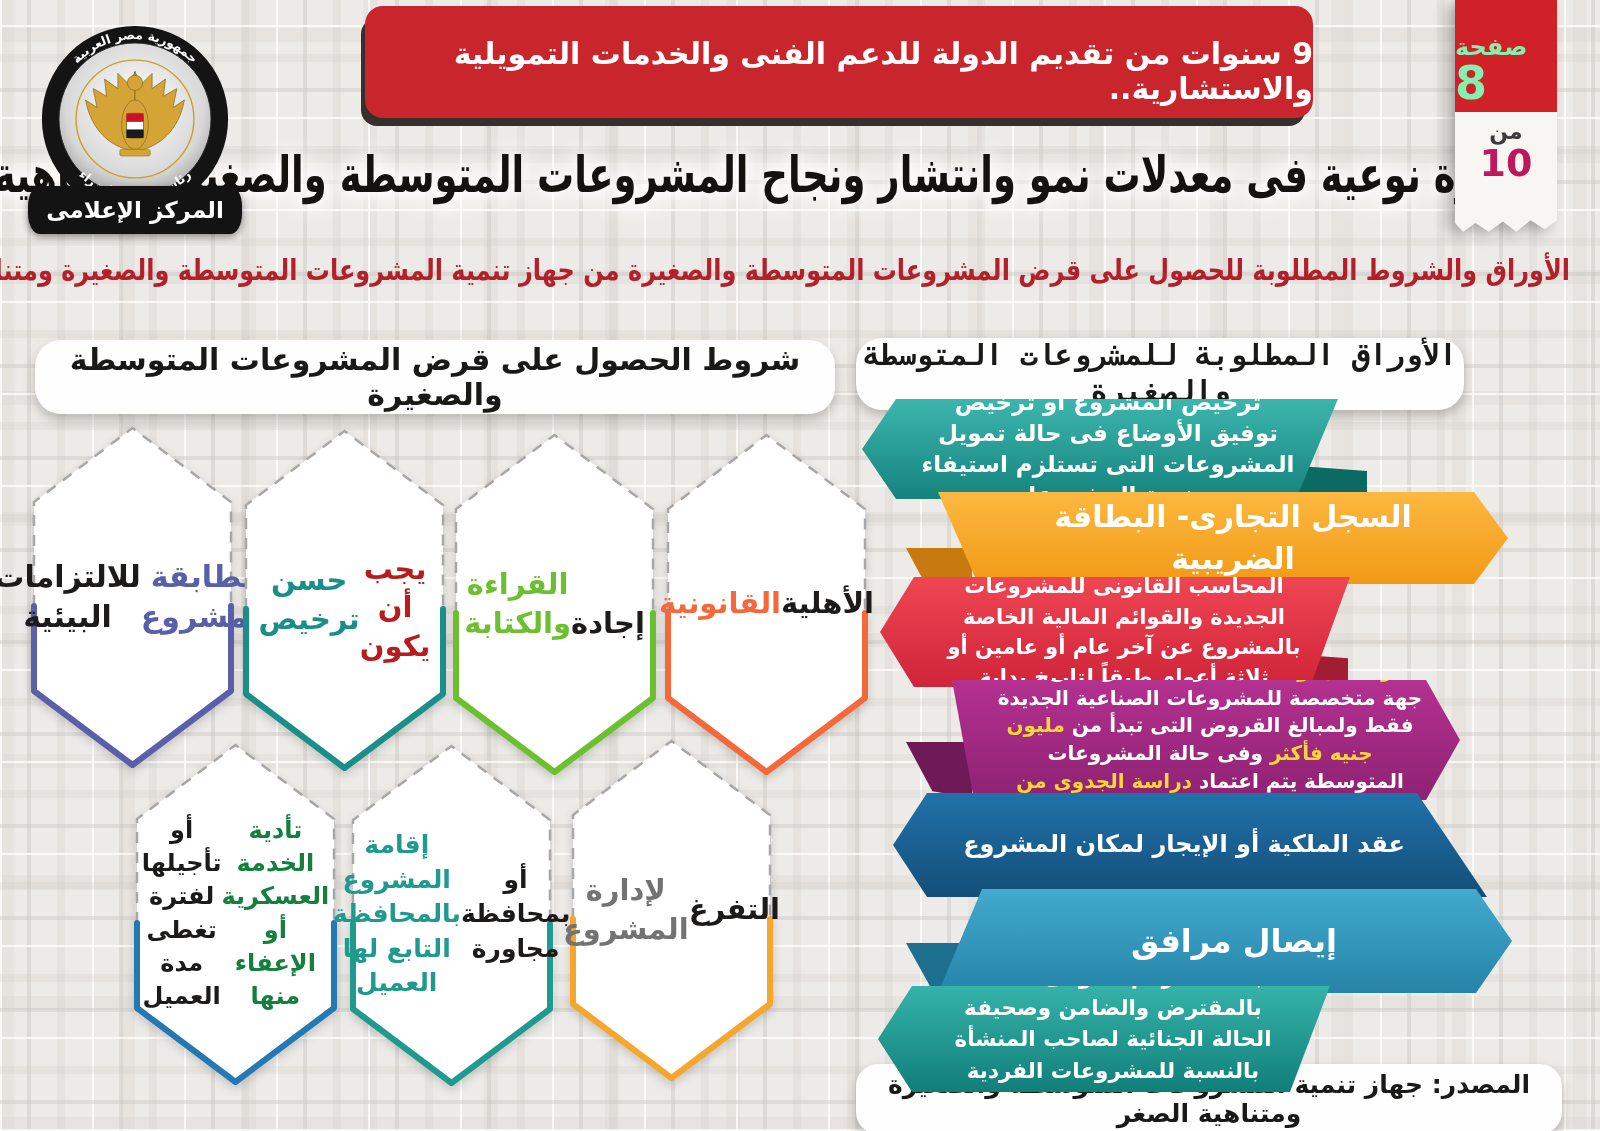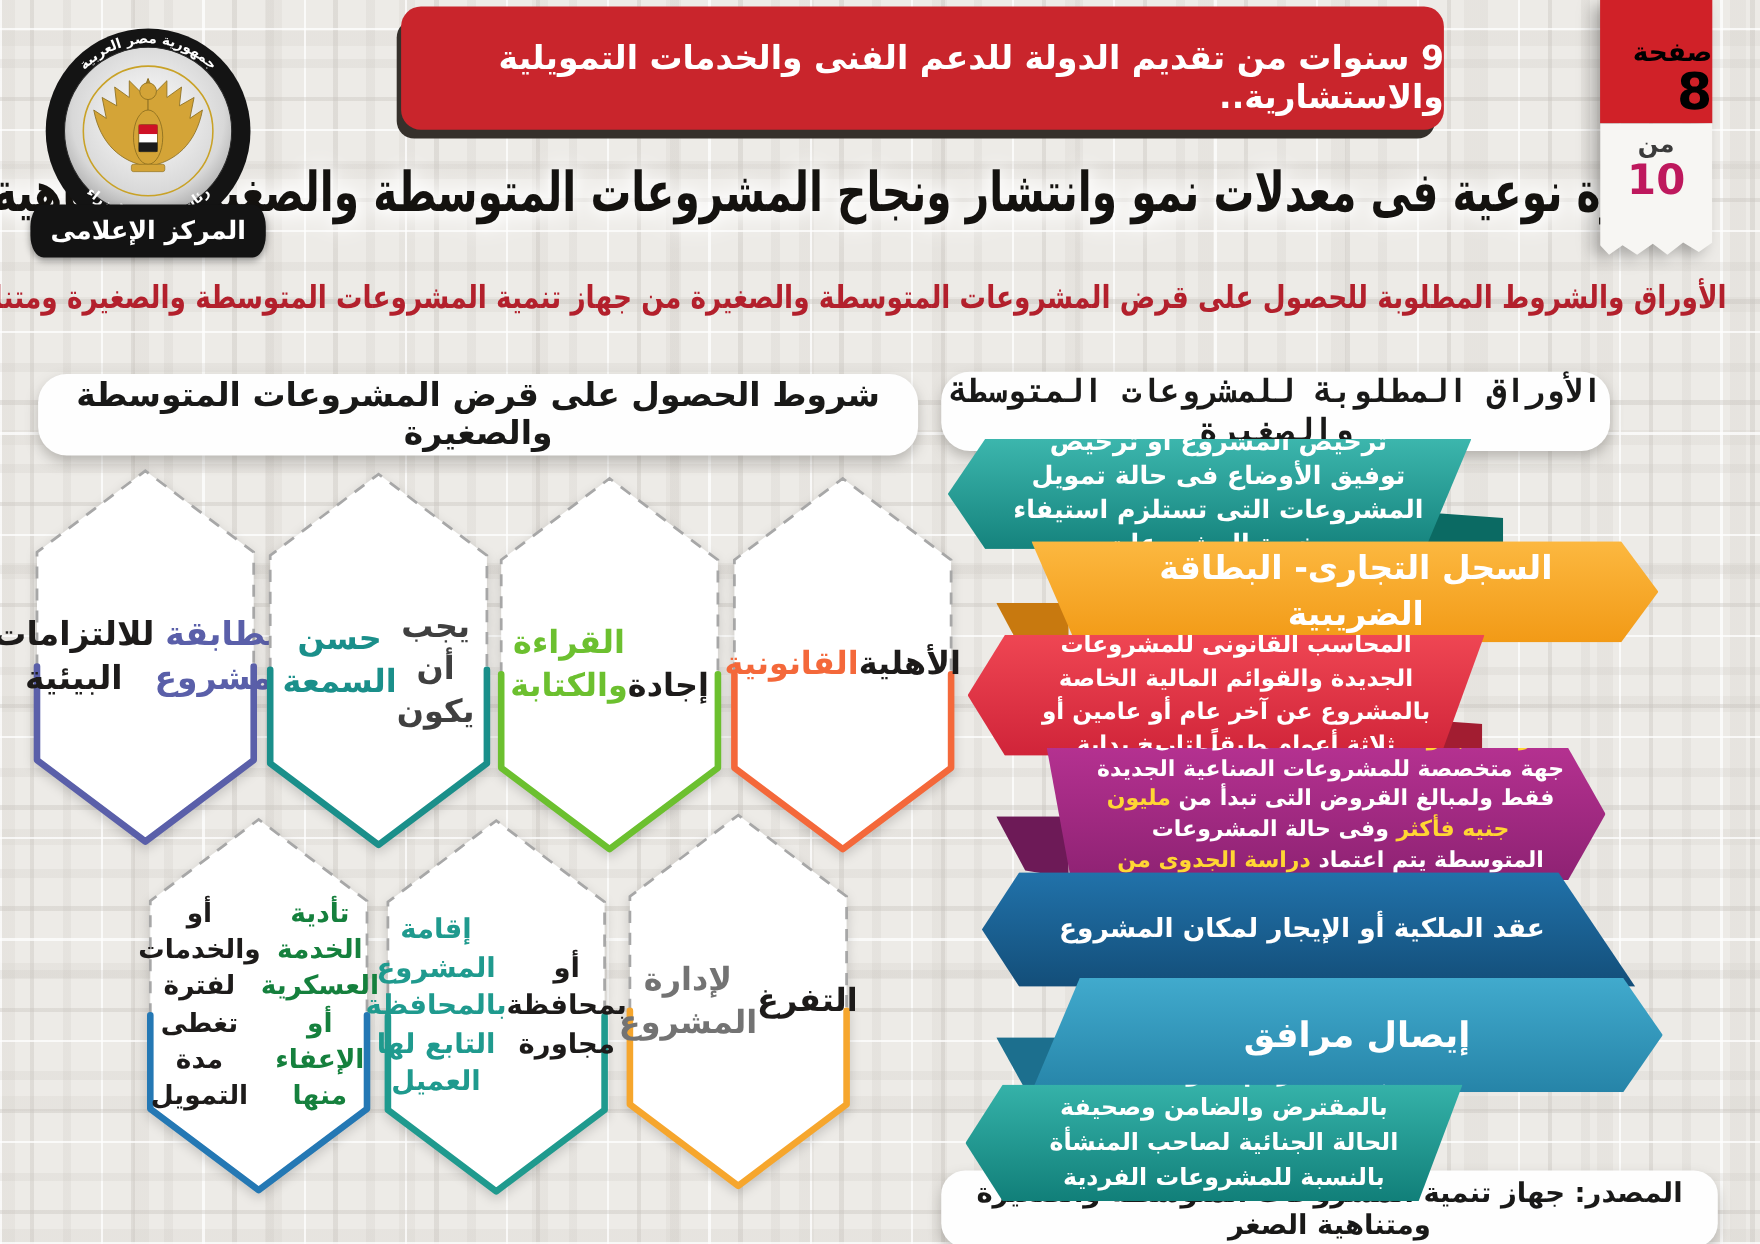--- a/index.html
+++ b/index.html
@@ -15,21 +15,21 @@
   }
   .abs{position:absolute;}
   
   .banner{
     left:365px;top:6px;width:948px;height:112px;background:#c9252c;
     border-radius:18px;display:flex;align-items:flex-end;justify-content:center;
     padding-bottom:12px;color:#fff;font-size:30px;
     box-shadow:-6px 10px 0 -2px #35302b;z-index:3;box-sizing:border-box;
   }
   .pager{left:1455px;top:0;width:102px;z-index:4;filter:drop-shadow(-7px 5px 7px rgba(0,0,0,.28));}
-  .pager-red{height:106px;background:#d02128;display:flex;flex-direction:column;align-items:flex-start;justify-content:flex-end;color:#000000;padding-bottom:6px;}
+  .pager-red{height:106px;background:#d02128;display:flex;flex-direction:column;align-items:flex-end;justify-content:flex-end;color:#86efac;padding-bottom:6px;}
   .pager-label{font-size:24px;line-height:1.1;}
   .pager-num{font-size:46px;line-height:1.0;}
   .pager-white{height:118px;background:#f7f6f3;display:flex;flex-direction:column;align-items:center;justify-content:flex-start;padding-top:8px;
     clip-path:polygon(0 0,100% 0,100% 86%,88% 93%,74% 86%,60% 95%,47% 87%,33% 95%,20% 88%,8% 95%,0 88%);}
   .pager-of{font-size:22px;color:#3b3b3b;line-height:1.1;}
   .pager-total{font-size:38px;color:#be185d;line-height:1.0;}
   .title{
     left:170px;top:146px;width:1370px;text-align:center;font-size:37px;color:#14120f;
     white-space:nowrap;transform:scaleY(1.35);transform-origin:top center;z-index:2;
     text-shadow:0 0 10px #fff,0 0 18px #fff,0 0 28px #fff;
@@ -163,22 +163,22 @@
       <span style="color: rgb(29, 27, 26);">للالتزامات البيئية</span> 
     </div>
 </div>
 <div class="abs hex hx2">
   <svg viewBox="0 0 205 345">
     <polygon points="102.5,4 201,78 201,267 102.5,341 4,267 4,78" fill="#ffffff"></polygon>
     <path d="M4,182 L4,78 L102.5,4 L201,78 L201,182" fill="none" stroke="#a7a7a7" stroke-width="2.5" stroke-dasharray="11 9"></path>
     <path class="hex-solid" d="M4,182 L4,267 L102.5,341 L201,267 L201,182" fill="none" stroke="#1a8f8a" stroke-width="6" stroke-linecap="round" stroke-linejoin="round"></path>
   </svg>
   <div class="hex-text">
-      <span style="color: #404040; margin-top: 16px;">يجب أن يكون</span> 
-      <span style="color: rgb(26, 143, 138);">حسن السمعة</span> 
+      <span style="color: #b91c1c; margin-top: 16px;">يجب أن يكون</span> 
+      <span style="color: rgb(26, 143, 138);">حسن ترخيص</span> 
     </div>
 </div>
 <div class="abs hex hx3">
   <svg viewBox="0 0 205 345">
     <polygon points="102.5,4 201,78 201,267 102.5,341 4,267 4,78" fill="#ffffff"></polygon>
     <path d="M4,182 L4,78 L102.5,4 L201,78 L201,182" fill="none" stroke="#a7a7a7" stroke-width="2.5" stroke-dasharray="11 9"></path>
     <path class="hex-solid" d="M4,182 L4,267 L102.5,341 L201,267 L201,182" fill="none" stroke="#6cc02f" stroke-width="6" stroke-linecap="round" stroke-linejoin="round"></path>
   </svg>
   <div class="hex-text">
       <span style="color: rgb(29, 27, 26); margin-top: 40px;">إجادة</span> 
@@ -197,21 +197,21 @@
     </div>
 </div>
 <div class="abs hex hx5">
   <svg viewBox="0 0 205 345">
     <polygon points="102.5,4 201,78 201,267 102.5,341 4,267 4,78" fill="#ffffff"></polygon>
     <path d="M4,182 L4,78 L102.5,4 L201,78 L201,182" fill="none" stroke="#a7a7a7" stroke-width="2.5" stroke-dasharray="11 9"></path>
     <path class="hex-solid" d="M4,182 L4,267 L102.5,341 L201,267 L201,182" fill="none" stroke="#2478b4" stroke-width="6" stroke-linecap="round" stroke-linejoin="round"></path>
   </svg>
   <div class="hex-text">
       <span style="color: #15803d;">تأدية الخدمة العسكرية أو الإعفاء منها</span> 
-      <span style="color: rgb(29, 27, 26);">أو والخدمات لفترة تغطى مدة التمويل</span> 
+      <span style="color: rgb(29, 27, 26);">أو تأجيلها لفترة تغطى مدة العميل</span> 
     </div>
 </div>
 <div class="abs hex hx6">
   <svg viewBox="0 0 205 345">
     <polygon points="102.5,4 201,78 201,267 102.5,341 4,267 4,78" fill="#ffffff"></polygon>
     <path d="M4,182 L4,78 L102.5,4 L201,78 L201,182" fill="none" stroke="#a7a7a7" stroke-width="2.5" stroke-dasharray="11 9"></path>
     <path class="hex-solid" d="M4,182 L4,267 L102.5,341 L201,267 L201,182" fill="none" stroke="#1f9a8e" stroke-width="6" stroke-linecap="round" stroke-linejoin="round"></path>
   </svg>
   <div class="hex-text">
       <span style="color: rgb(29, 27, 26);">أو بمحافظة مجاورة</span> 

